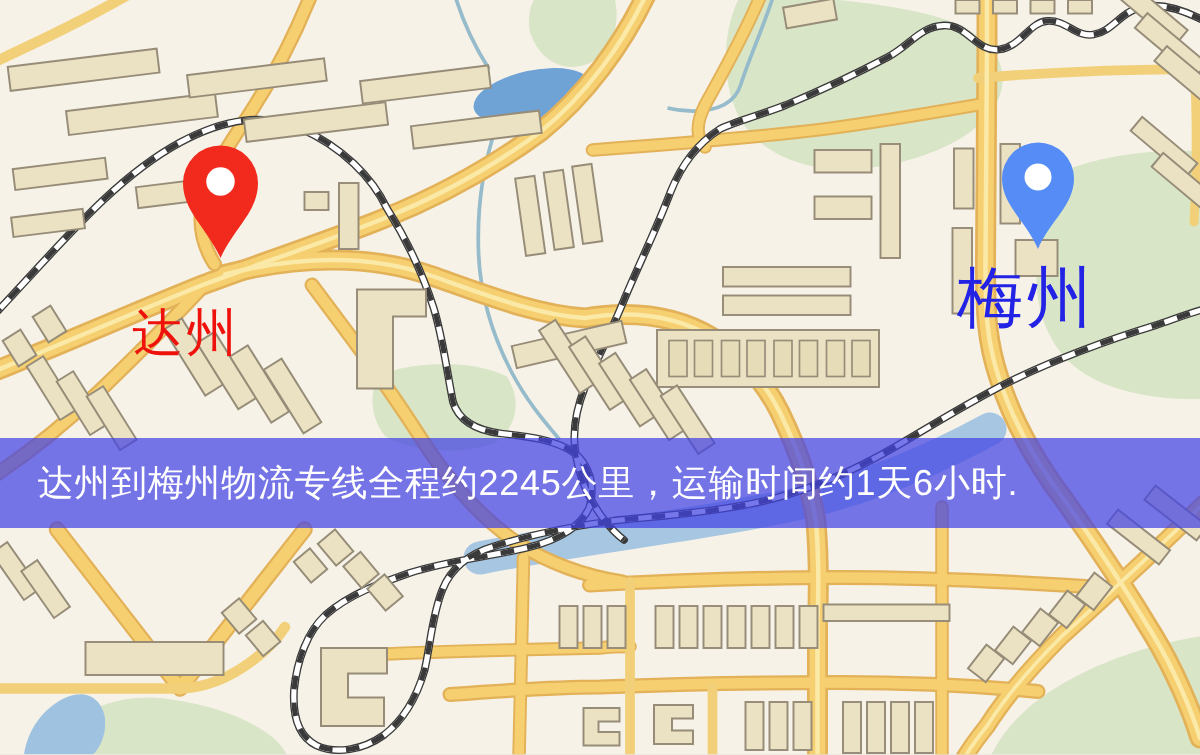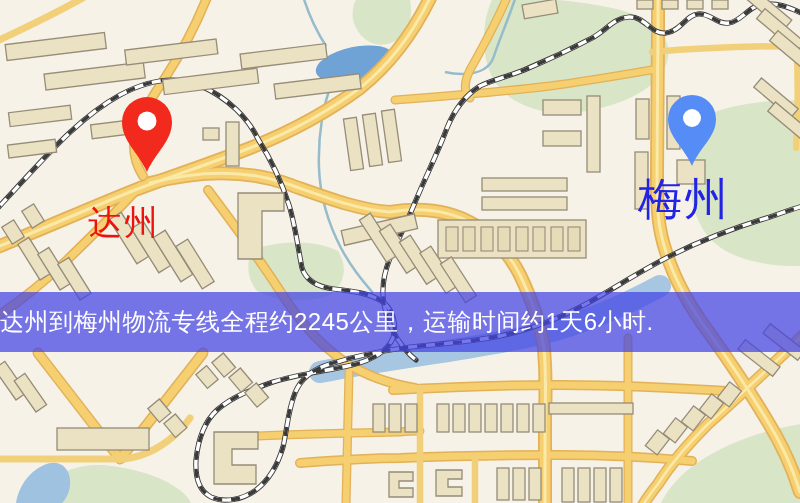--- a/index.html
+++ b/index.html
@@ -20,21 +20,21 @@
   .rail-dash{fill:none;stroke:#3A3A3A;stroke-width:3.4;stroke-dasharray:9 9;}
   
   .bld{fill:#EBE2C3;stroke:#968C78;stroke-width:1.3;}
   .bld2{fill:#E6DCB8;stroke:#968C78;stroke-width:1.1;}
   .grn{fill:#D8E5C6;}
   .stream{fill:none;stroke:#96BBCB;stroke-width:2.5;}
   
   .banner{
     position:absolute;left:0;top:292px;width:800px;height:60px;
     background:rgba(66,66,228,0.72);
-    display:flex;align-items:center;box-sizing:border-box;
+    display:flex;align-items:center;box-sizing:border-box;padding-left:25px;
     color:#FFFFFF;font-size:24px;letter-spacing:0.5px;white-space:nowrap;
   }
   
   .city-label{position:absolute;font-weight:400;line-height:1;letter-spacing:2px;}
   .city-label.origin{left:88px;top:173px;font-size:34px;color:#EF120C;margin-top:32px;}
   .city-label.dest{left:638px;top:177px;font-size:44px;color:#2323E6;}
 </style>
 </head>
 <body>
 

